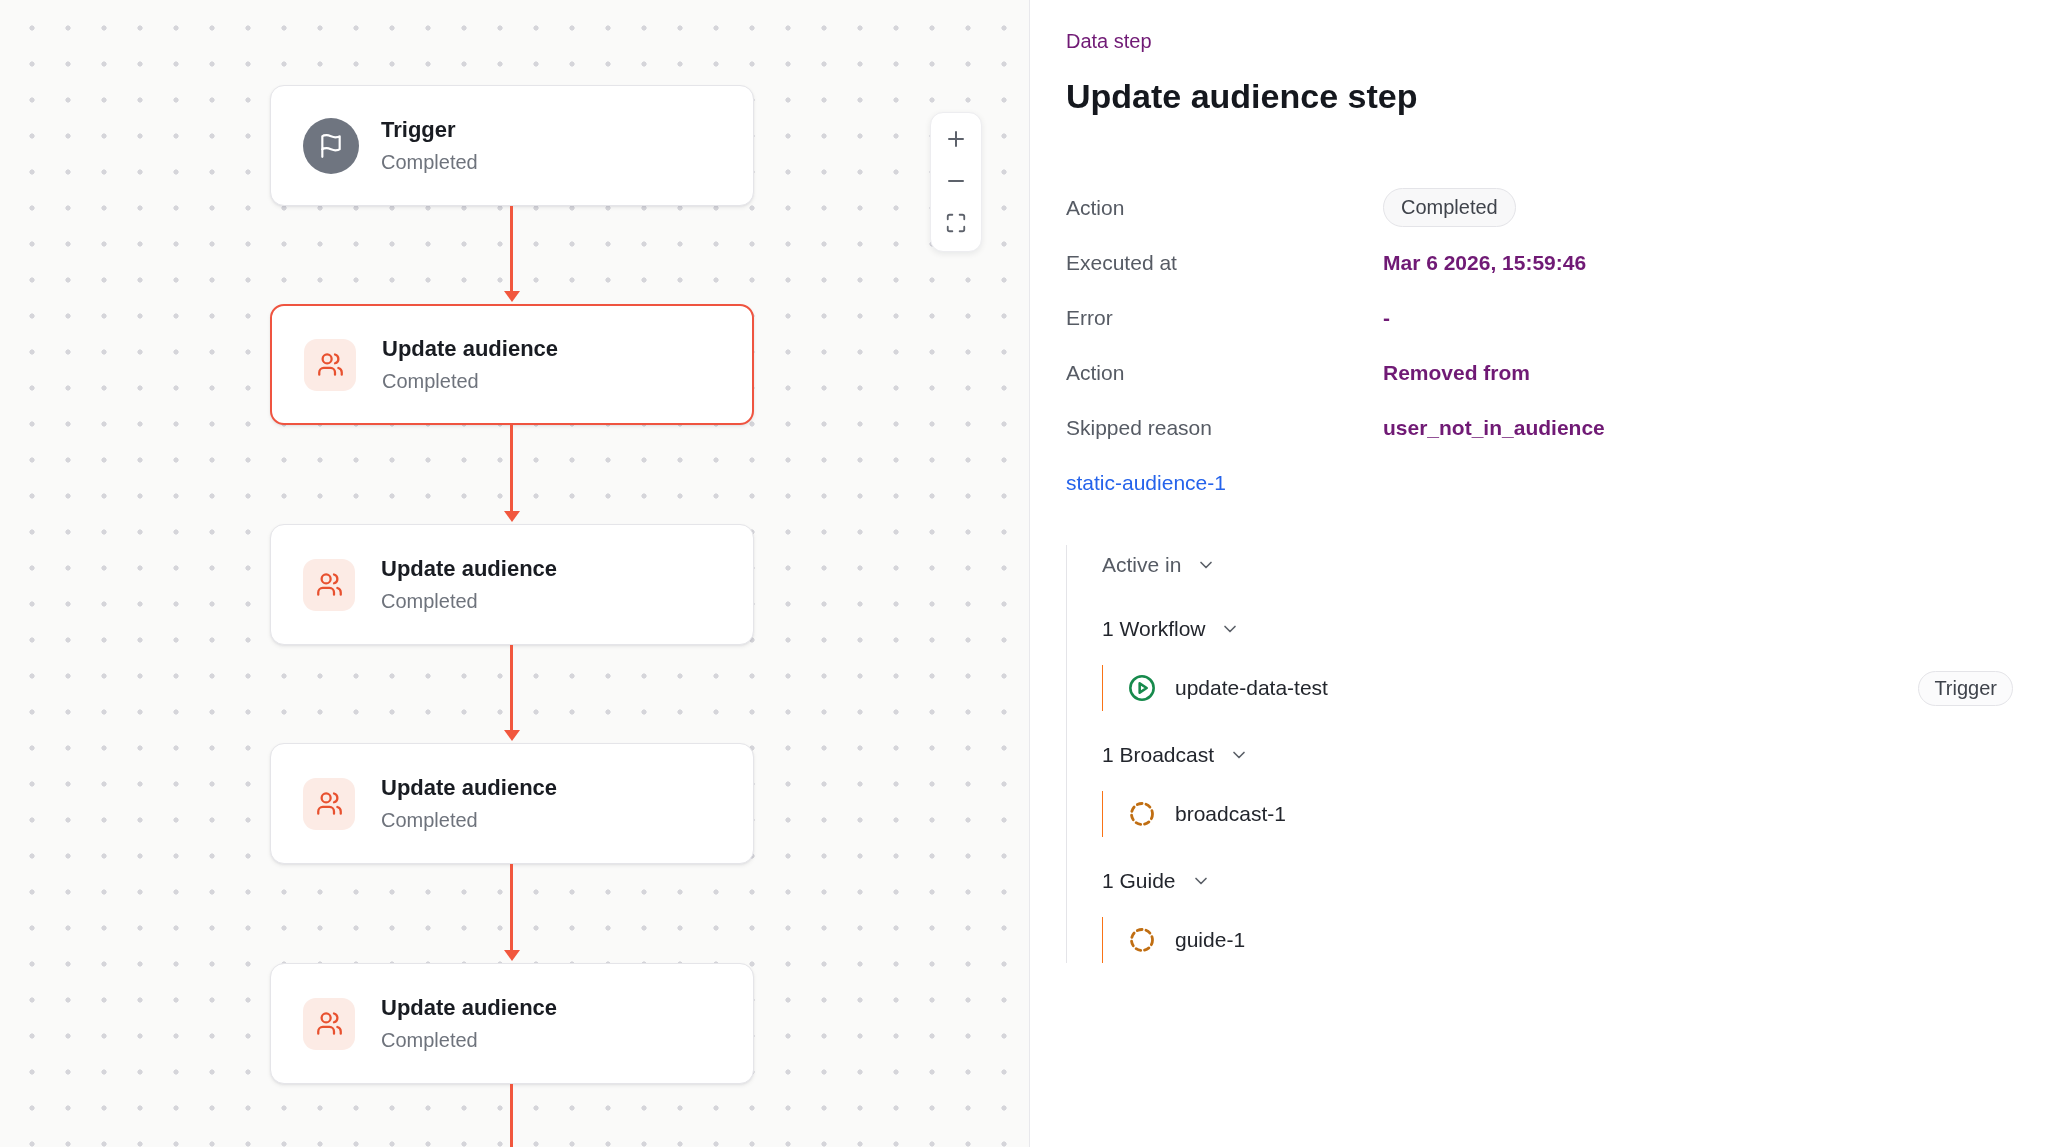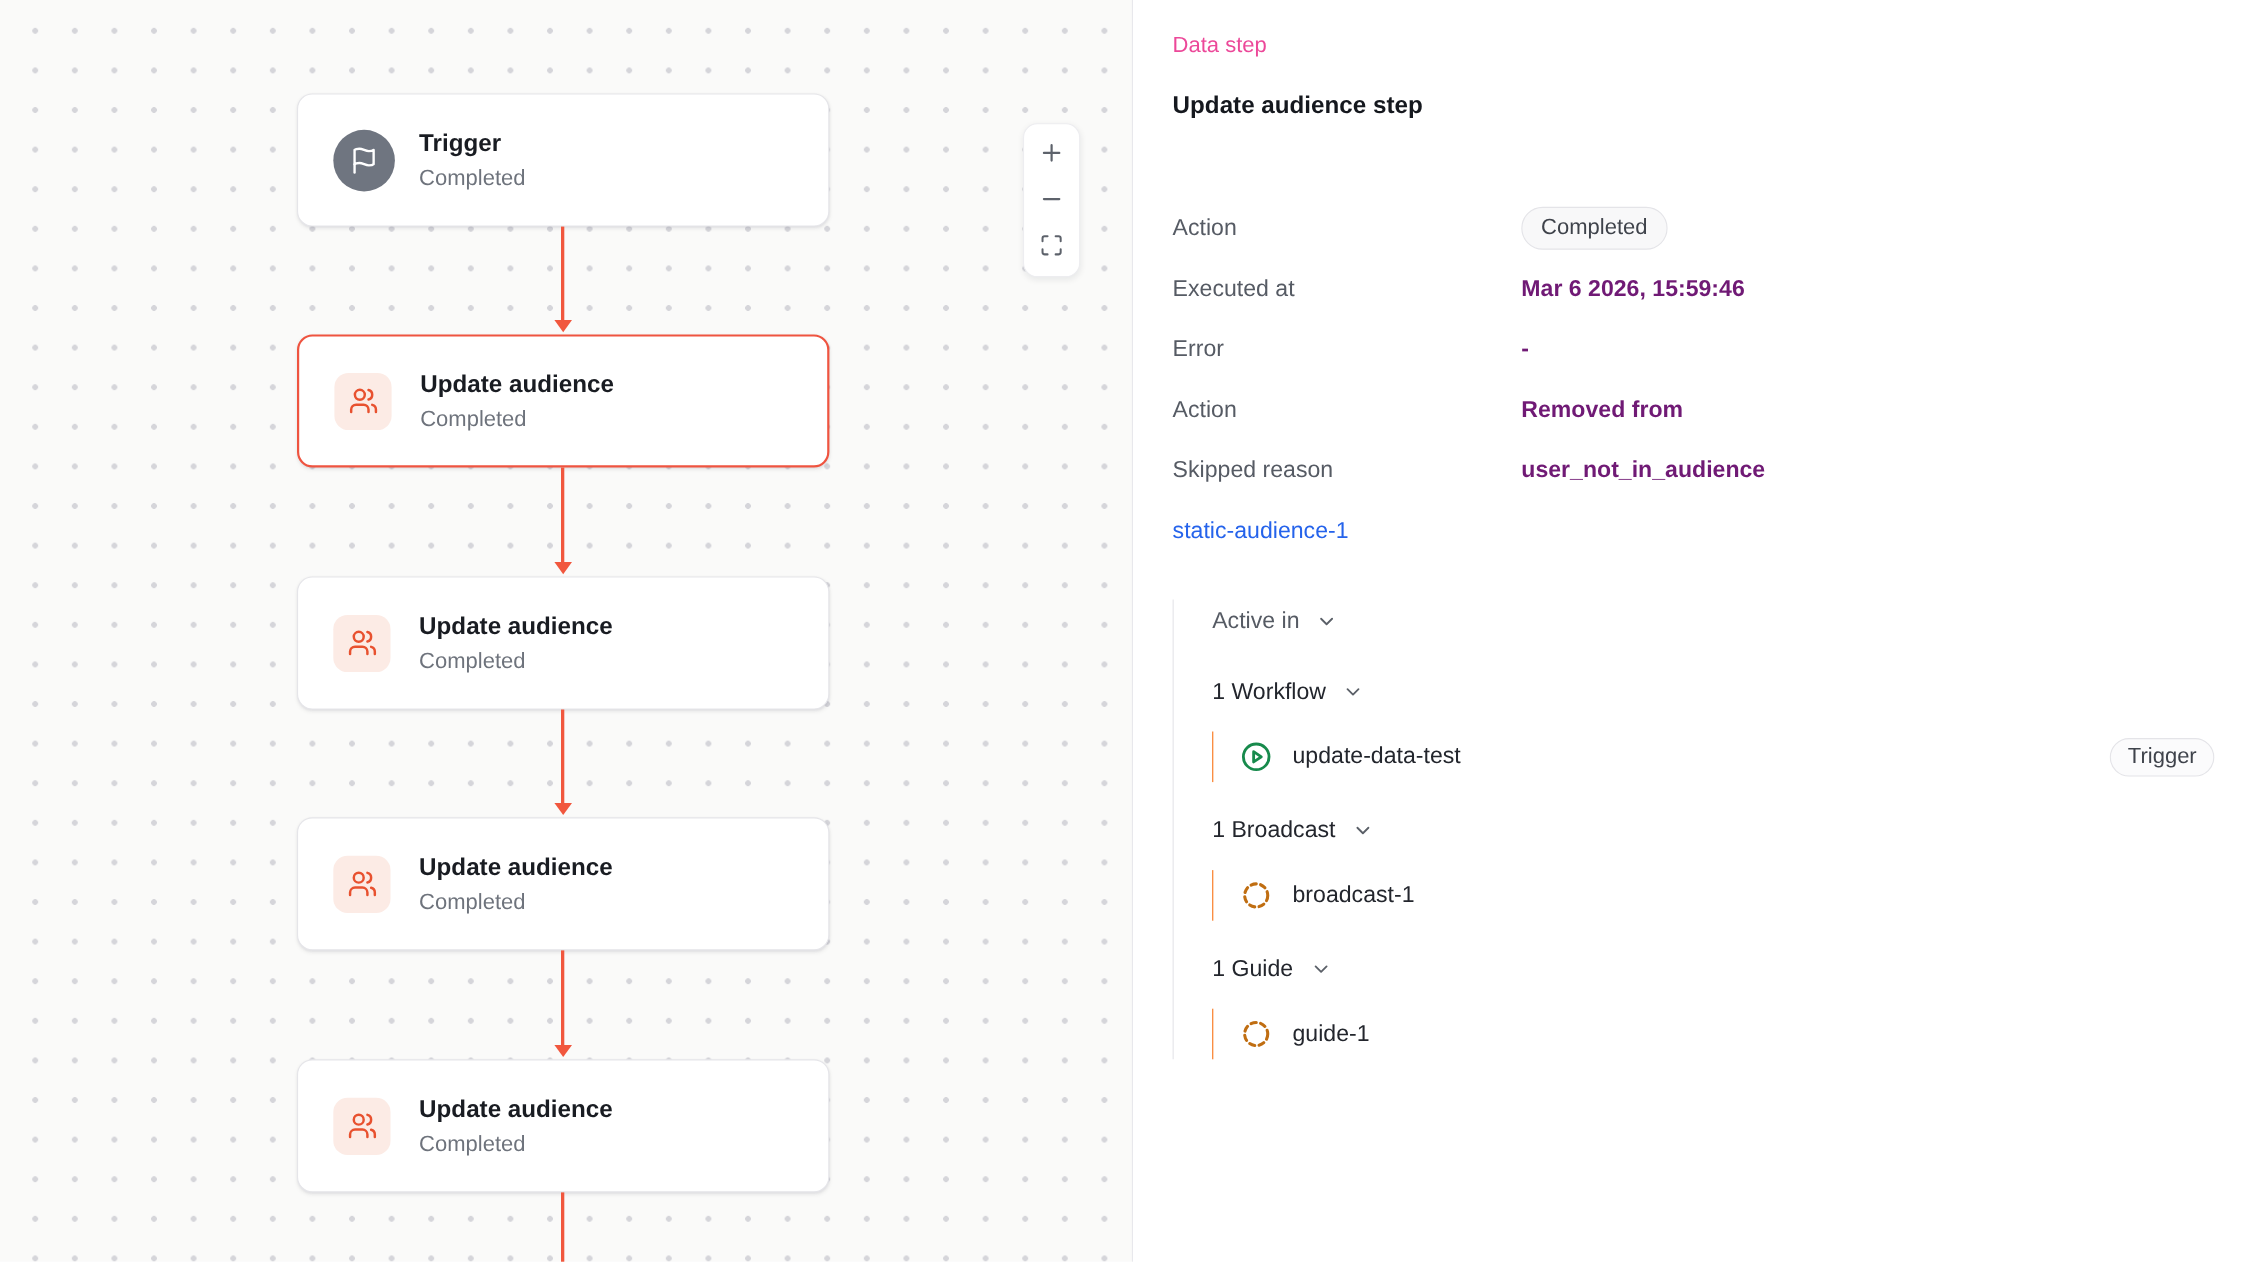--- a/index.html
+++ b/index.html
@@ -46,22 +46,22 @@
     display:flex;flex-direction:column;align-items:center;padding:6px 0;
   }
   .zoom-btn{width:44px;height:42px;display:flex;align-items:center;justify-content:center;
     background:none;border:none;cursor:pointer;padding:0;color:#5d626b;}
   
   .panel{
     position:absolute;top:0;left:1029px;right:0;bottom:0;background:#ffffff;
     border-left:1px solid #e8e8ec;box-sizing:border-box;
     padding:28px 35px 0 36px;
   }
-  .kicker{font-size:20px;color:#ec4899;line-height:26px;}
-  .page-title{font-size:22px;font-weight:700;color:#15181e;line-height:36px;margin-top:24px;}
+  .kicker{font-size:20px;color:#701a75;line-height:26px;}
+  .page-title{font-size:34px;font-weight:700;color:#15181e;line-height:36px;margin-top:24px;}
   .details{margin-top:66px;display:grid;grid-template-columns:317px 1fr;}
   .details .cell{height:55px;display:flex;align-items:center;font-size:21px;}
   .details .lbl{color:#565b64;}
   .details .val{color:#701a75;font-weight:600;}
   .details .val.plain{font-weight:600;}
   .pill{display:inline-flex;align-items:center;height:37px;padding:0 17px;
     border:1px solid #e4e4e8;background:#f8f8f9;border-radius:999px;
     font-size:20px;font-weight:400;color:#3f434b;}
   a.link{color:#2563eb;text-decoration:none;font-weight:400;font-size:21px;cursor:pointer;}
   

